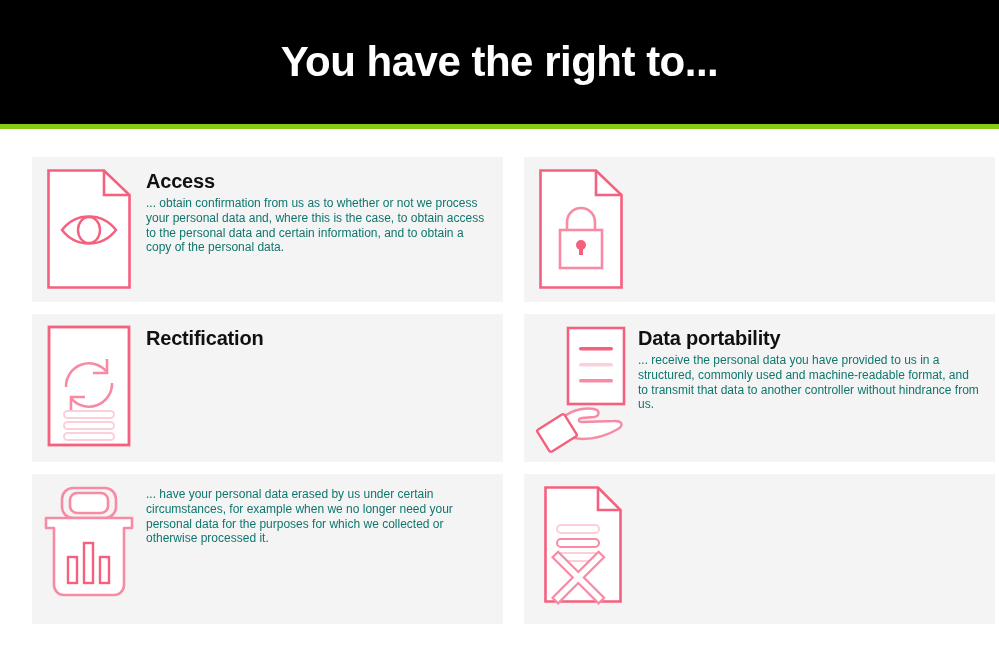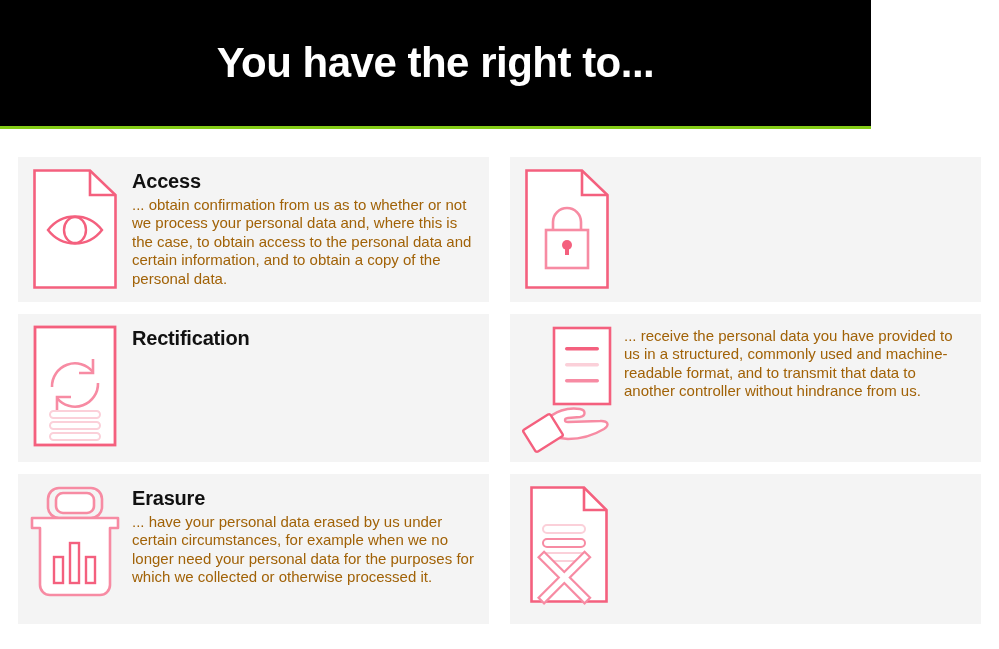--- a/index.html
+++ b/index.html
@@ -18,41 +18,41 @@
     width: 999px;
     height: 649px;
     background: #ffffff;
   }
 
   
   .header {
     position: absolute;
     left: 0;
     top: 0;
-    width: 871px;
+    width: 999px;
     height: 129px;
     background: #000000;
     display: flex;
     align-items: center;
     justify-content: center;
-    border-bottom: 3px solid #84cc16;
+    border-bottom: 5px solid #84cc16;
   }
   .header-title {
     color: #ffffff;
     font-size: 42px;
     font-weight: bold;
     letter-spacing: -0.5px;
     line-height: 1;
     text-align: center;
   }
 
   
   .grid {
     position: absolute;
-    left: 18px;
+    left: 32px;
     top: 157px;
     width: 963px;
     display: grid;
     grid-template-columns: 471px 471px;
     column-gap: 21px;
     row-gap: 12px;
   }
 
   .card {
     background: #f4f4f4;
@@ -84,23 +84,23 @@
   .card-title {
     font-size: 20px;
     font-weight: bold;
     color: #111111;
     line-height: 1.15;
     letter-spacing: -0.2px;
     margin-bottom: 3px;
   }
 
   .card-text {
-    font-size: 15px;
+    font-size: 12px;
     line-height: 1.23;
-    color: #a16207;
+    color: #0f766e;
   }
 
   svg { display: block; }
 </style>
 </head>
 <body>
 
 <div id="page">
 
   <div class="header">
@@ -160,37 +160,37 @@
         <svg width="100" height="128" viewBox="0 0 100 128">
           <rect x="32" y="3" width="56" height="76" fill="#ffffff" stroke="#f4607e" stroke-width="2.6"></rect>
           <rect x="43" y="22" width="34" height="3.4" rx="1.7" fill="#f4607e"></rect>
           <rect x="43" y="38" width="34" height="3.4" rx="1.7" fill="#fbd0d9"></rect>
           <rect x="43" y="54" width="34" height="3.4" rx="1.7" fill="#f78ba3"></rect>
           <path d="M24 96 C32 86, 46 82, 58 84 C64 85, 64 91, 58 92 L46 93 C42 93.5, 42 97, 46 97 L78 96 C86 95.5, 88 100, 82 104 C72 110, 58 114, 46 114 L30 112 Z" fill="#ffffff" stroke="#f78ba3" stroke-width="2.4" stroke-linejoin="round"></path>
           <rect x="5" y="95" width="32" height="26" rx="2" fill="#ffffff" stroke="#f4607e" stroke-width="2.4" transform="rotate(-32 21 108)"></rect>
         </svg>
       </div>
       <div class="card-body">
+        <div class="card-title">Data portability</div>
         <div class="card-text">... receive the personal data you have provided to us in a structured, commonly used and machine-readable format, and to transmit that data to another controller without hindrance from us.</div>
       </div>
     </div>
 
     <div class="card row3">
       <div class="card-icon">
         <svg width="94" height="116" viewBox="0 0 94 116">
           <rect x="28" y="8" width="38" height="20" rx="7" fill="#ffffff" stroke="#f78ba3" stroke-width="2.6"></rect>
           <rect x="20" y="3" width="54" height="30" rx="11" fill="none" stroke="#f78ba3" stroke-width="2.6"></rect>
           <path d="M4 33 H90 V43 H82 V100 a10 10 0 0 1 -10 10 H22 a10 10 0 0 1 -10 -10 V43 H4 Z" fill="#ffffff" stroke="#f78ba3" stroke-width="2.6" stroke-linejoin="round"></path>
           <rect x="26" y="72" width="9" height="26" fill="none" stroke="#f4607e" stroke-width="2.4"></rect>
           <rect x="42" y="58" width="9" height="40" fill="none" stroke="#f4607e" stroke-width="2.4"></rect>
           <rect x="58" y="72" width="9" height="26" fill="none" stroke="#f4607e" stroke-width="2.4"></rect>
         </svg>
       </div>
       <div class="card-body">
-        <div class="card-title">Erasure</div>
         <div class="card-text">... have your personal data erased by us under certain circumstances, for example when we no longer need your personal data for the purposes for which we collected or otherwise processed it.</div>
       </div>
     </div>
 
     <div class="card row3">
       <div class="card-icon">
         <svg width="90" height="128" viewBox="0 0 90 128">
           <path d="M9.5 2.5 H62 L84.5 25 V116.5 H9.5 Z" fill="#ffffff" stroke="#f4607e" stroke-width="2.6" stroke-linejoin="miter"></path>
           <path d="M62 2.5 V25 H84.5" fill="none" stroke="#f4607e" stroke-width="2.6"></path>
           <rect x="21" y="40" width="42" height="8" rx="4" fill="#ffffff" stroke="#fbd0d9" stroke-width="2"></rect>

